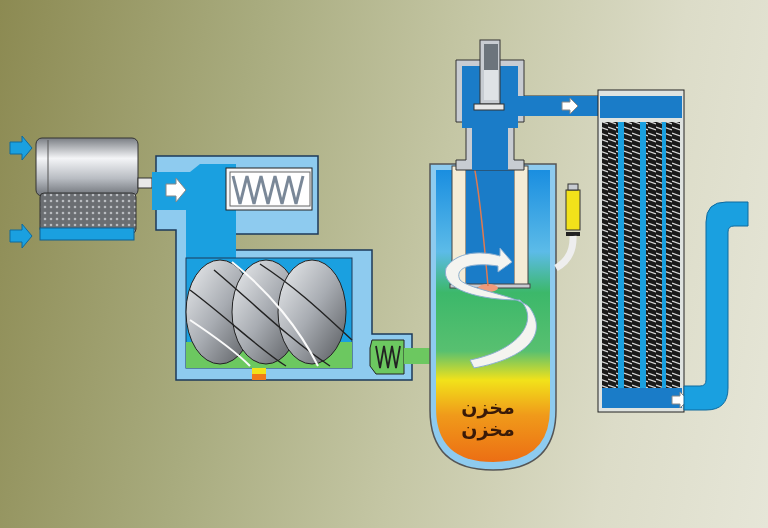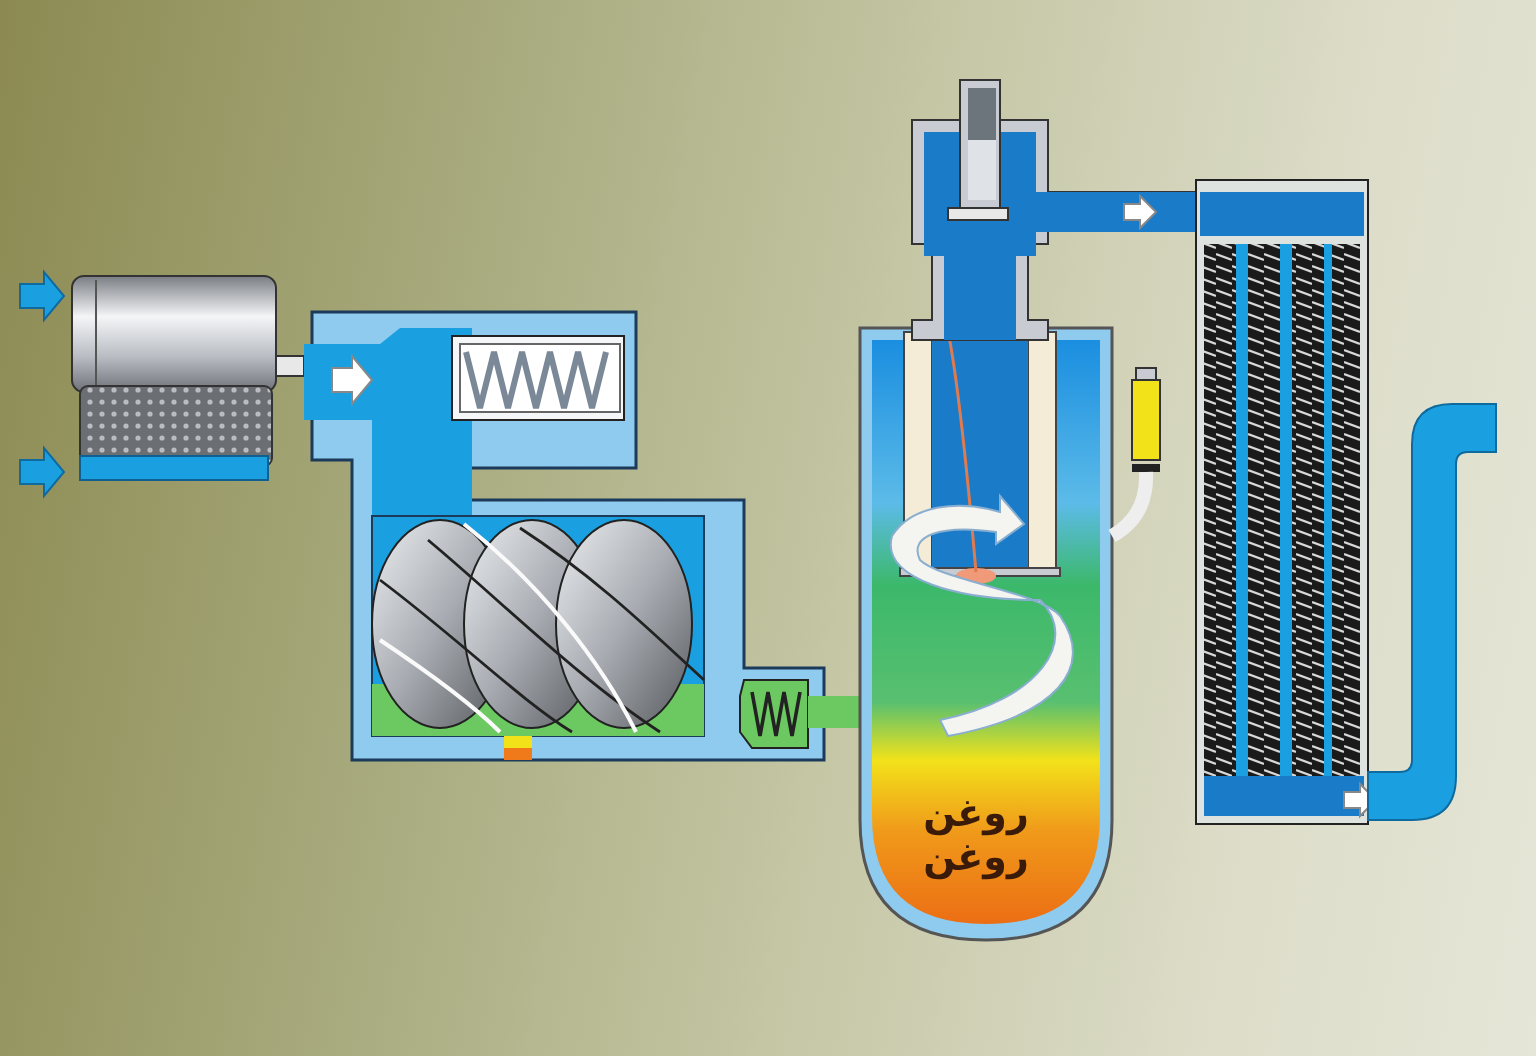--- a/index.html
+++ b/index.html
@@ -140,14 +140,14 @@
     <rect x="662" y="122" width="4" height="266" fill="#1aa0e0"></rect>
     <rect x="666" y="122" width="14" height="266" fill="url(#fins)"></rect>
     <rect x="602" y="388" width="80" height="20" fill="#1a7cc8"></rect>
     <path d="M672 396 L680 396 L680 392 L688 400 L680 408 L680 404 L672 404 Z" fill="#fff" stroke="#888"></path>
   </g>
 
   <g>
     <path d="M684 386 L700 386 Q706 386 706 380 L706 222 Q706 202 726 202 L748 202 L748 226 L734 226 Q728 226 728 232 L728 388 Q728 410 706 410 L684 410 Z" fill="#1aa0e0" stroke="#0f6a9e"></path>
   </g>
 </svg>
-<div class="label">روغن روغن</div>
+<div class="label">مخزن مخزن</div>
 </div>
 
 </body></html>

